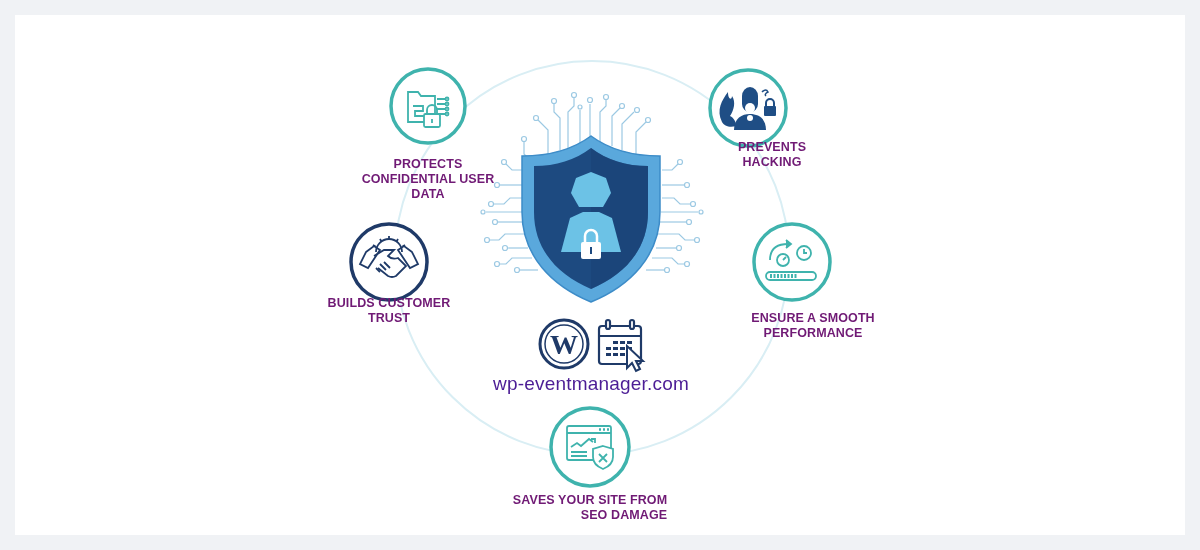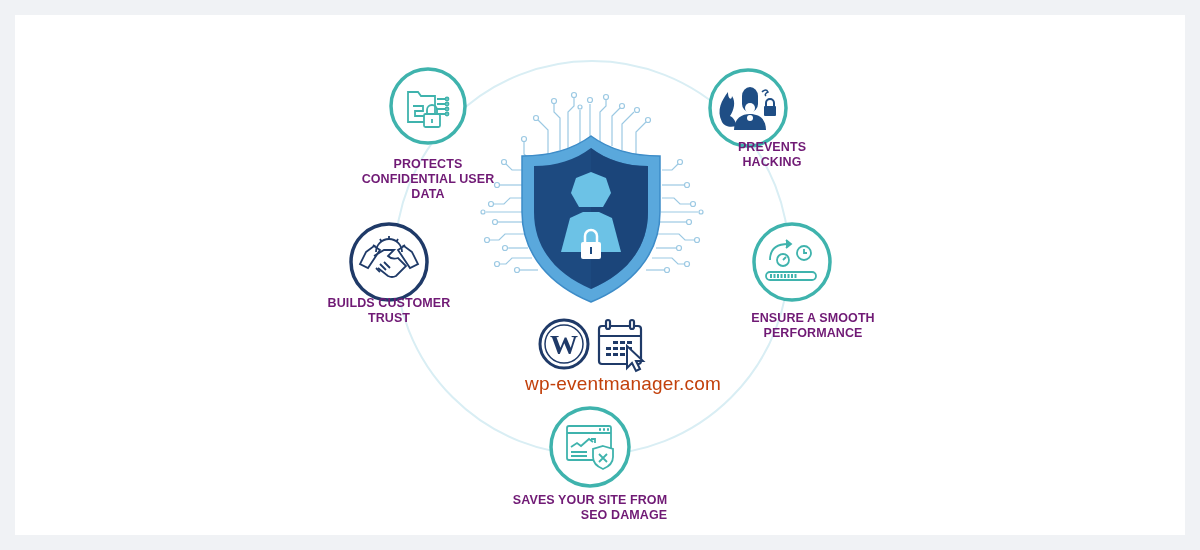--- a/index.html
+++ b/index.html
@@ -24,24 +24,23 @@
       line-height: 15px;
       letter-spacing: 0.1px;
       white-space: pre-line;
       transform: translateX(-50%);
     }
     .domain-text {
       position: absolute;
       left: 591px; top: 373px;
       transform: translateX(-50%);
       font-size: 19px;
-      color: #c2410c;
+      color: #4c1d95;
       letter-spacing: 0.2px;
       white-space: nowrap;
-      margin-left: 32px;
     }
   </style>
 </head>
 <body>
 
 <div class="card"></div>
 
 <svg class="layer" width="1200" height="550" viewBox="0 0 1200 550">
 
   <circle cx="592" cy="258" r="197" fill="none" stroke="#d9eef4" stroke-width="2"></circle>

